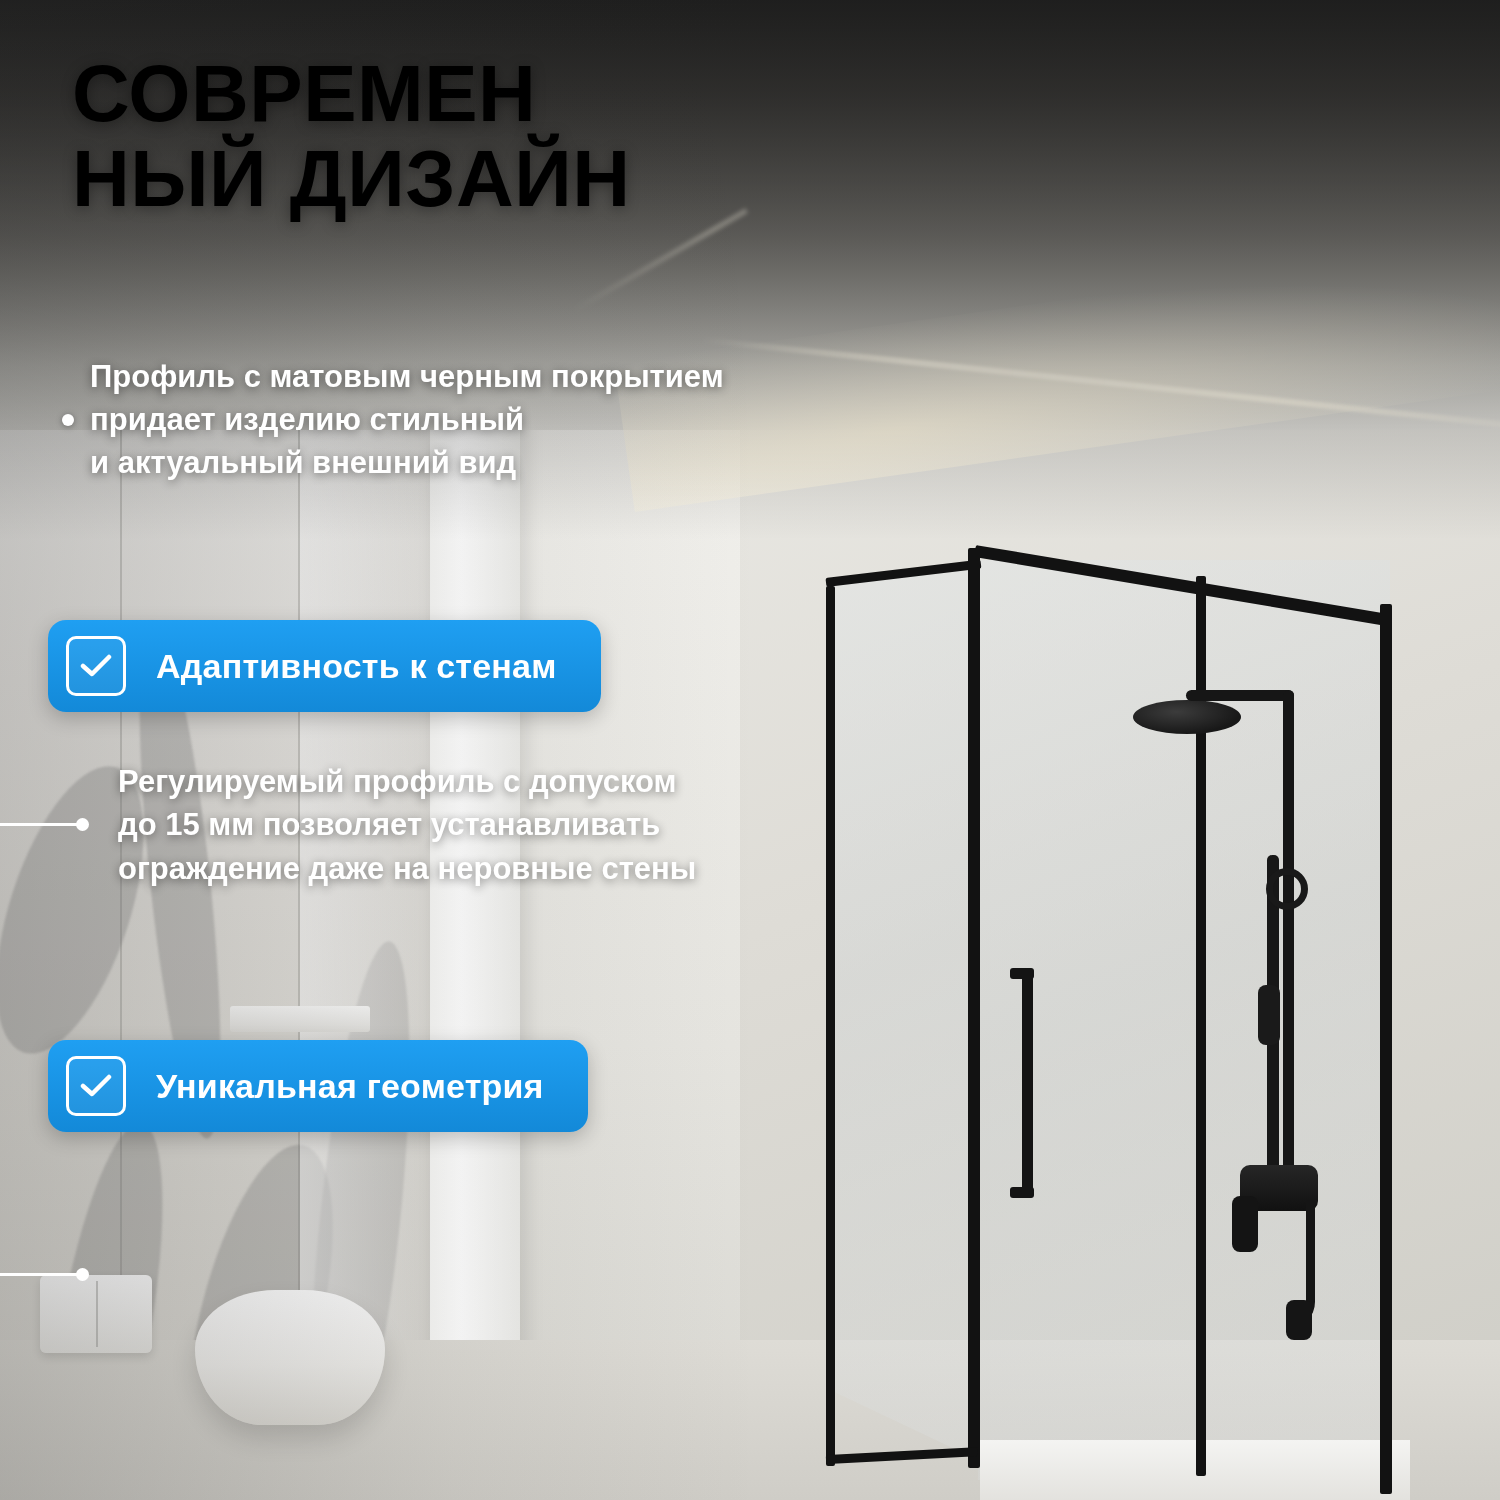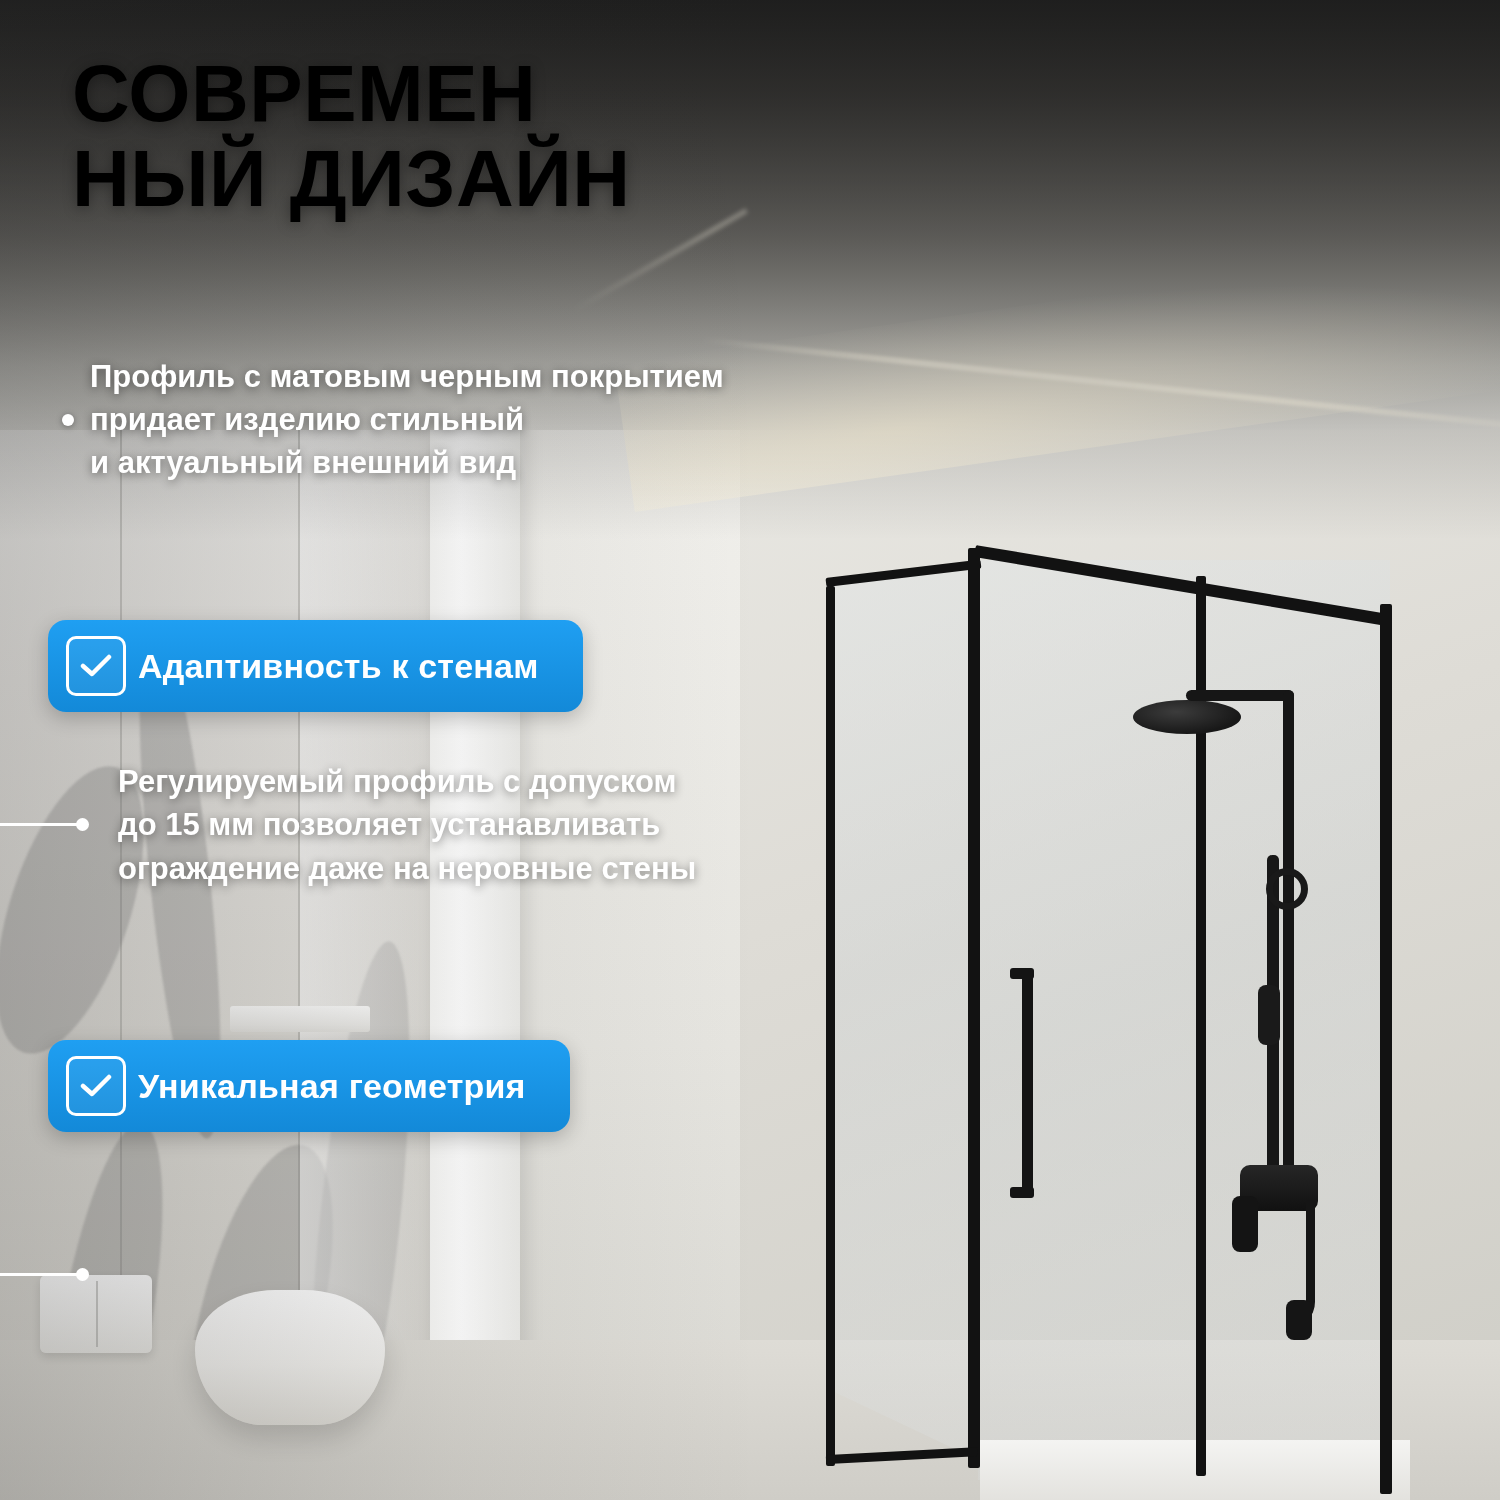--- a/index.html
+++ b/index.html
@@ -296,21 +296,21 @@
   .feature {
     position: absolute;
     left: 48px;
   }
   .feature-1 { top: 620px; }
   .feature-2 { top: 1040px; }
 
   .pill {
     display: inline-flex;
     align-items: center;
-    gap: 12px;
+    gap: 30px;
     background: #1d9bf0;
     background: linear-gradient(180deg, #1f9ff2 0%, #1389d8 100%);
     border-radius: 18px;
     padding: 16px 44px 16px 18px;
     box-shadow: 0 6px 20px rgba(0,0,0,0.22);
   }
   .check-box {
     width: 54px; height: 54px;
     border: 3px solid #ffffff;
     border-radius: 10px;

